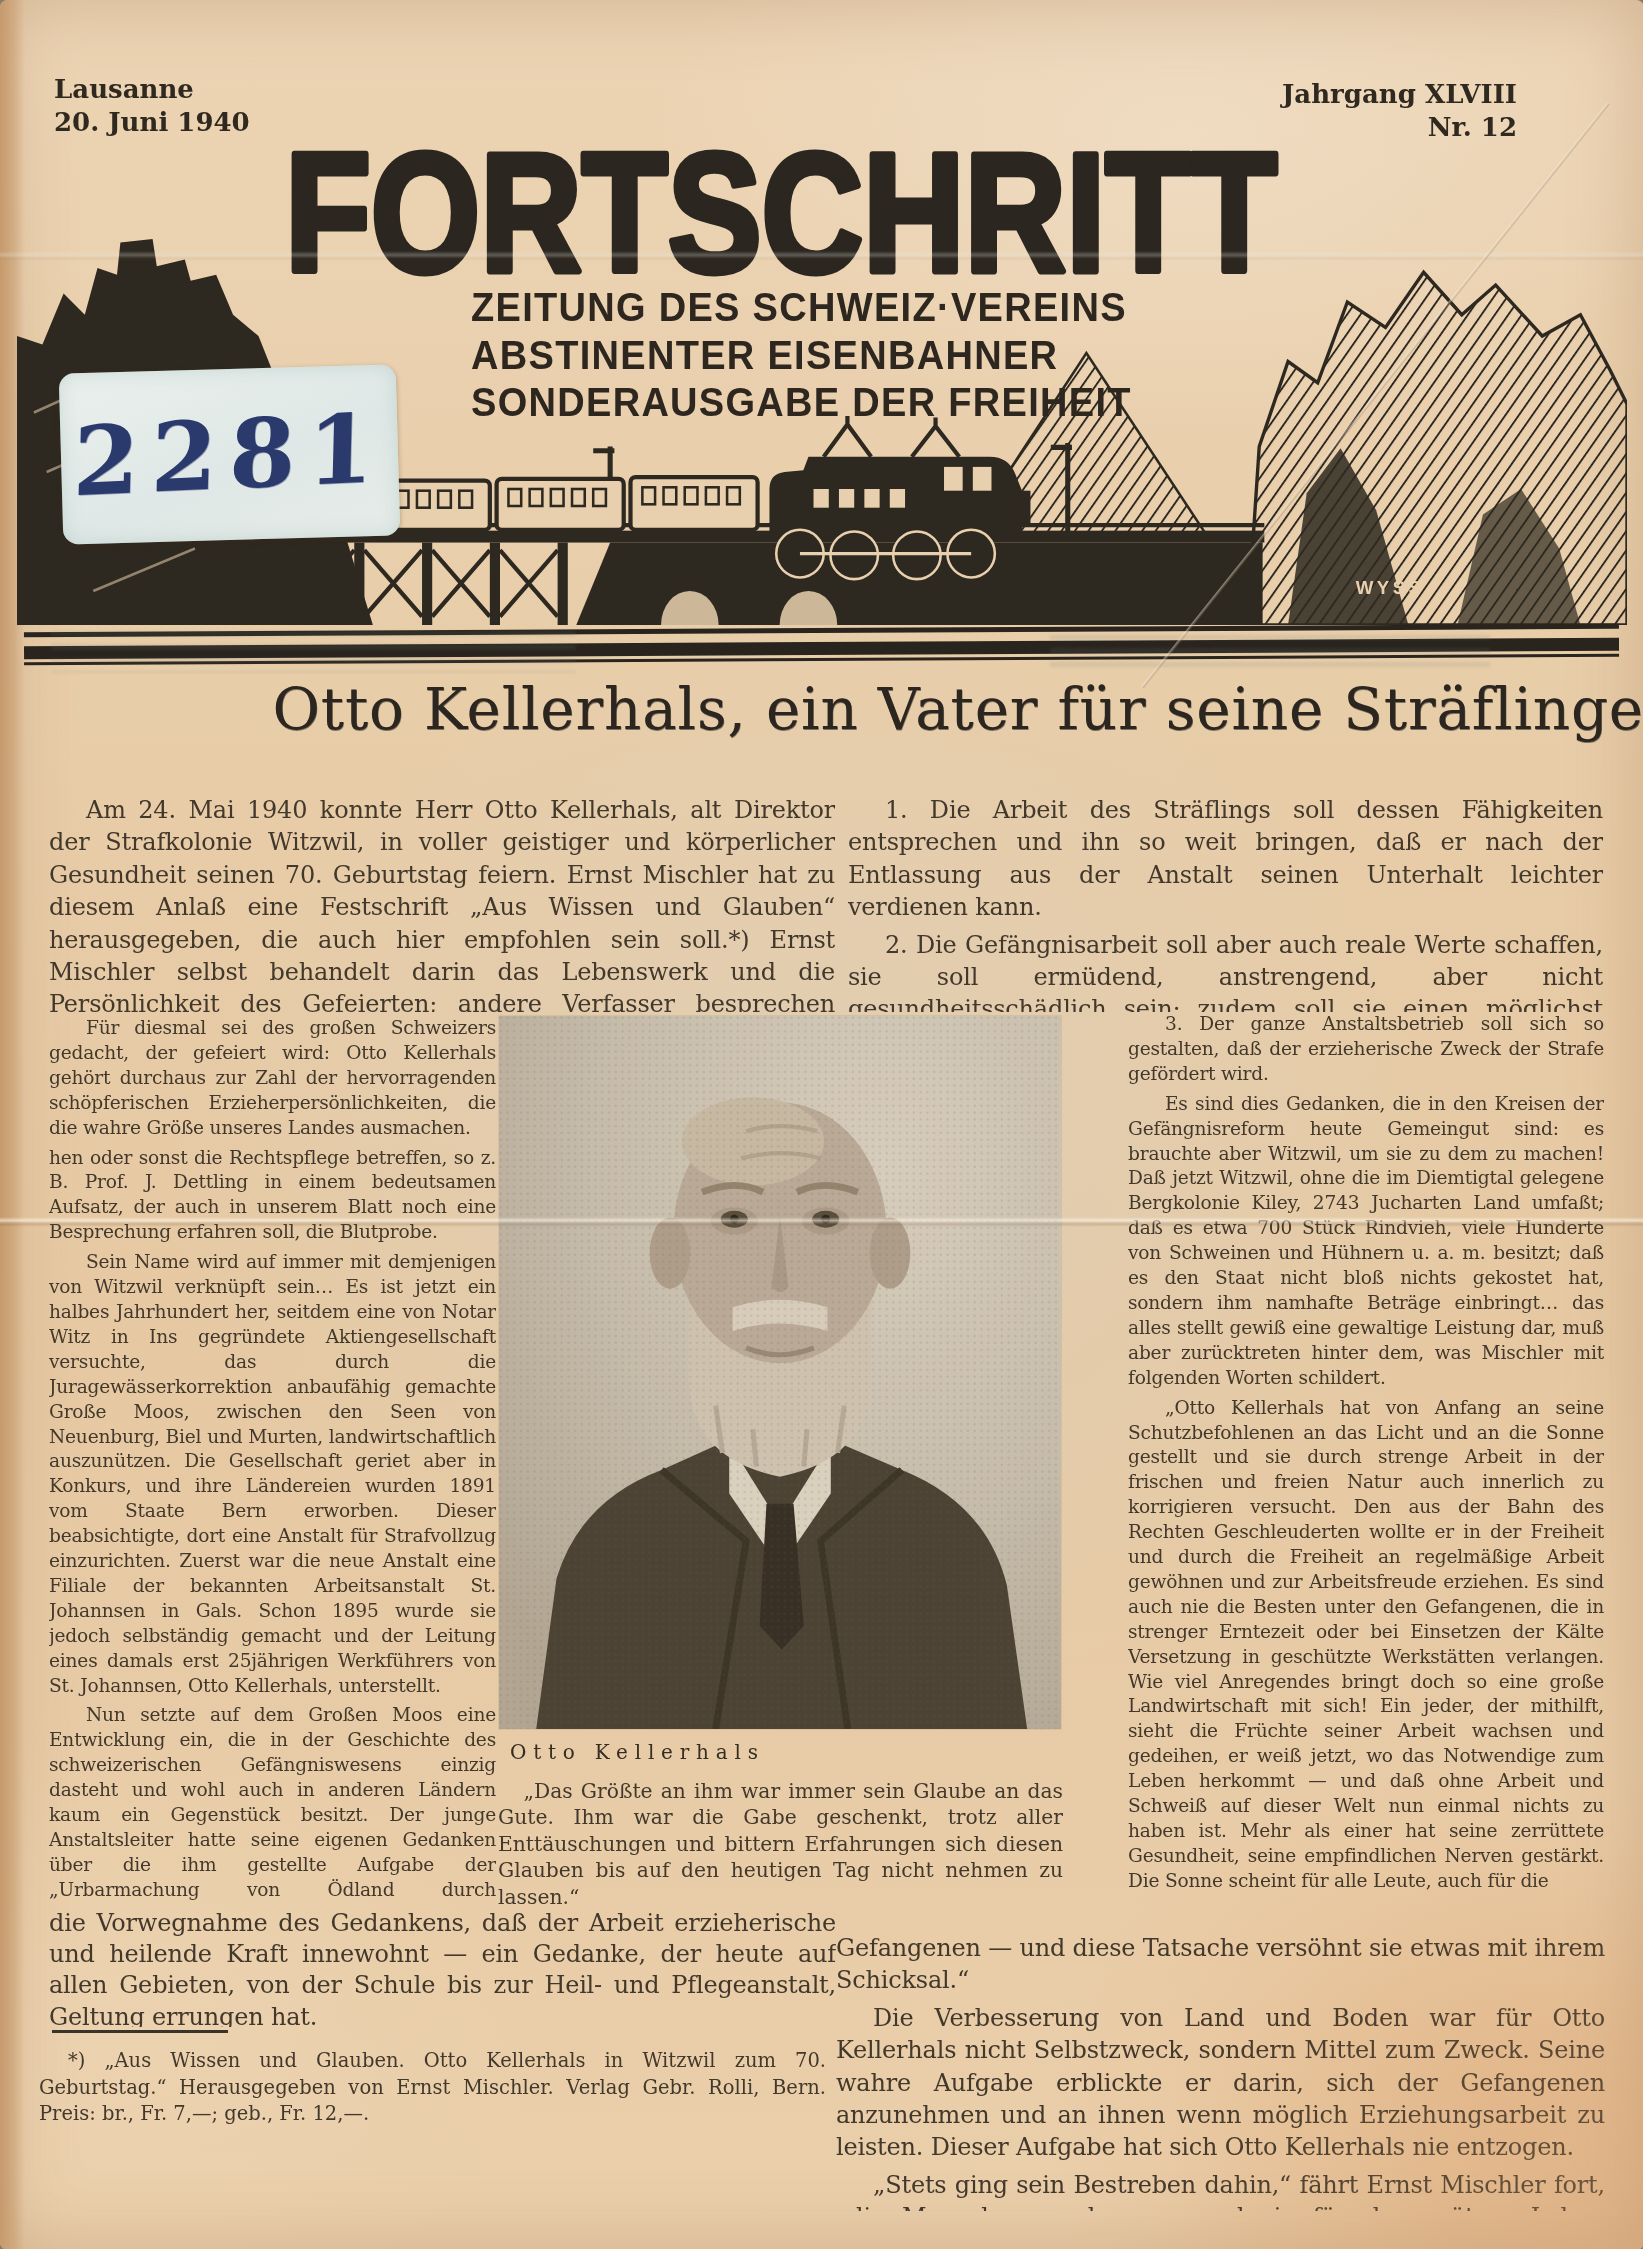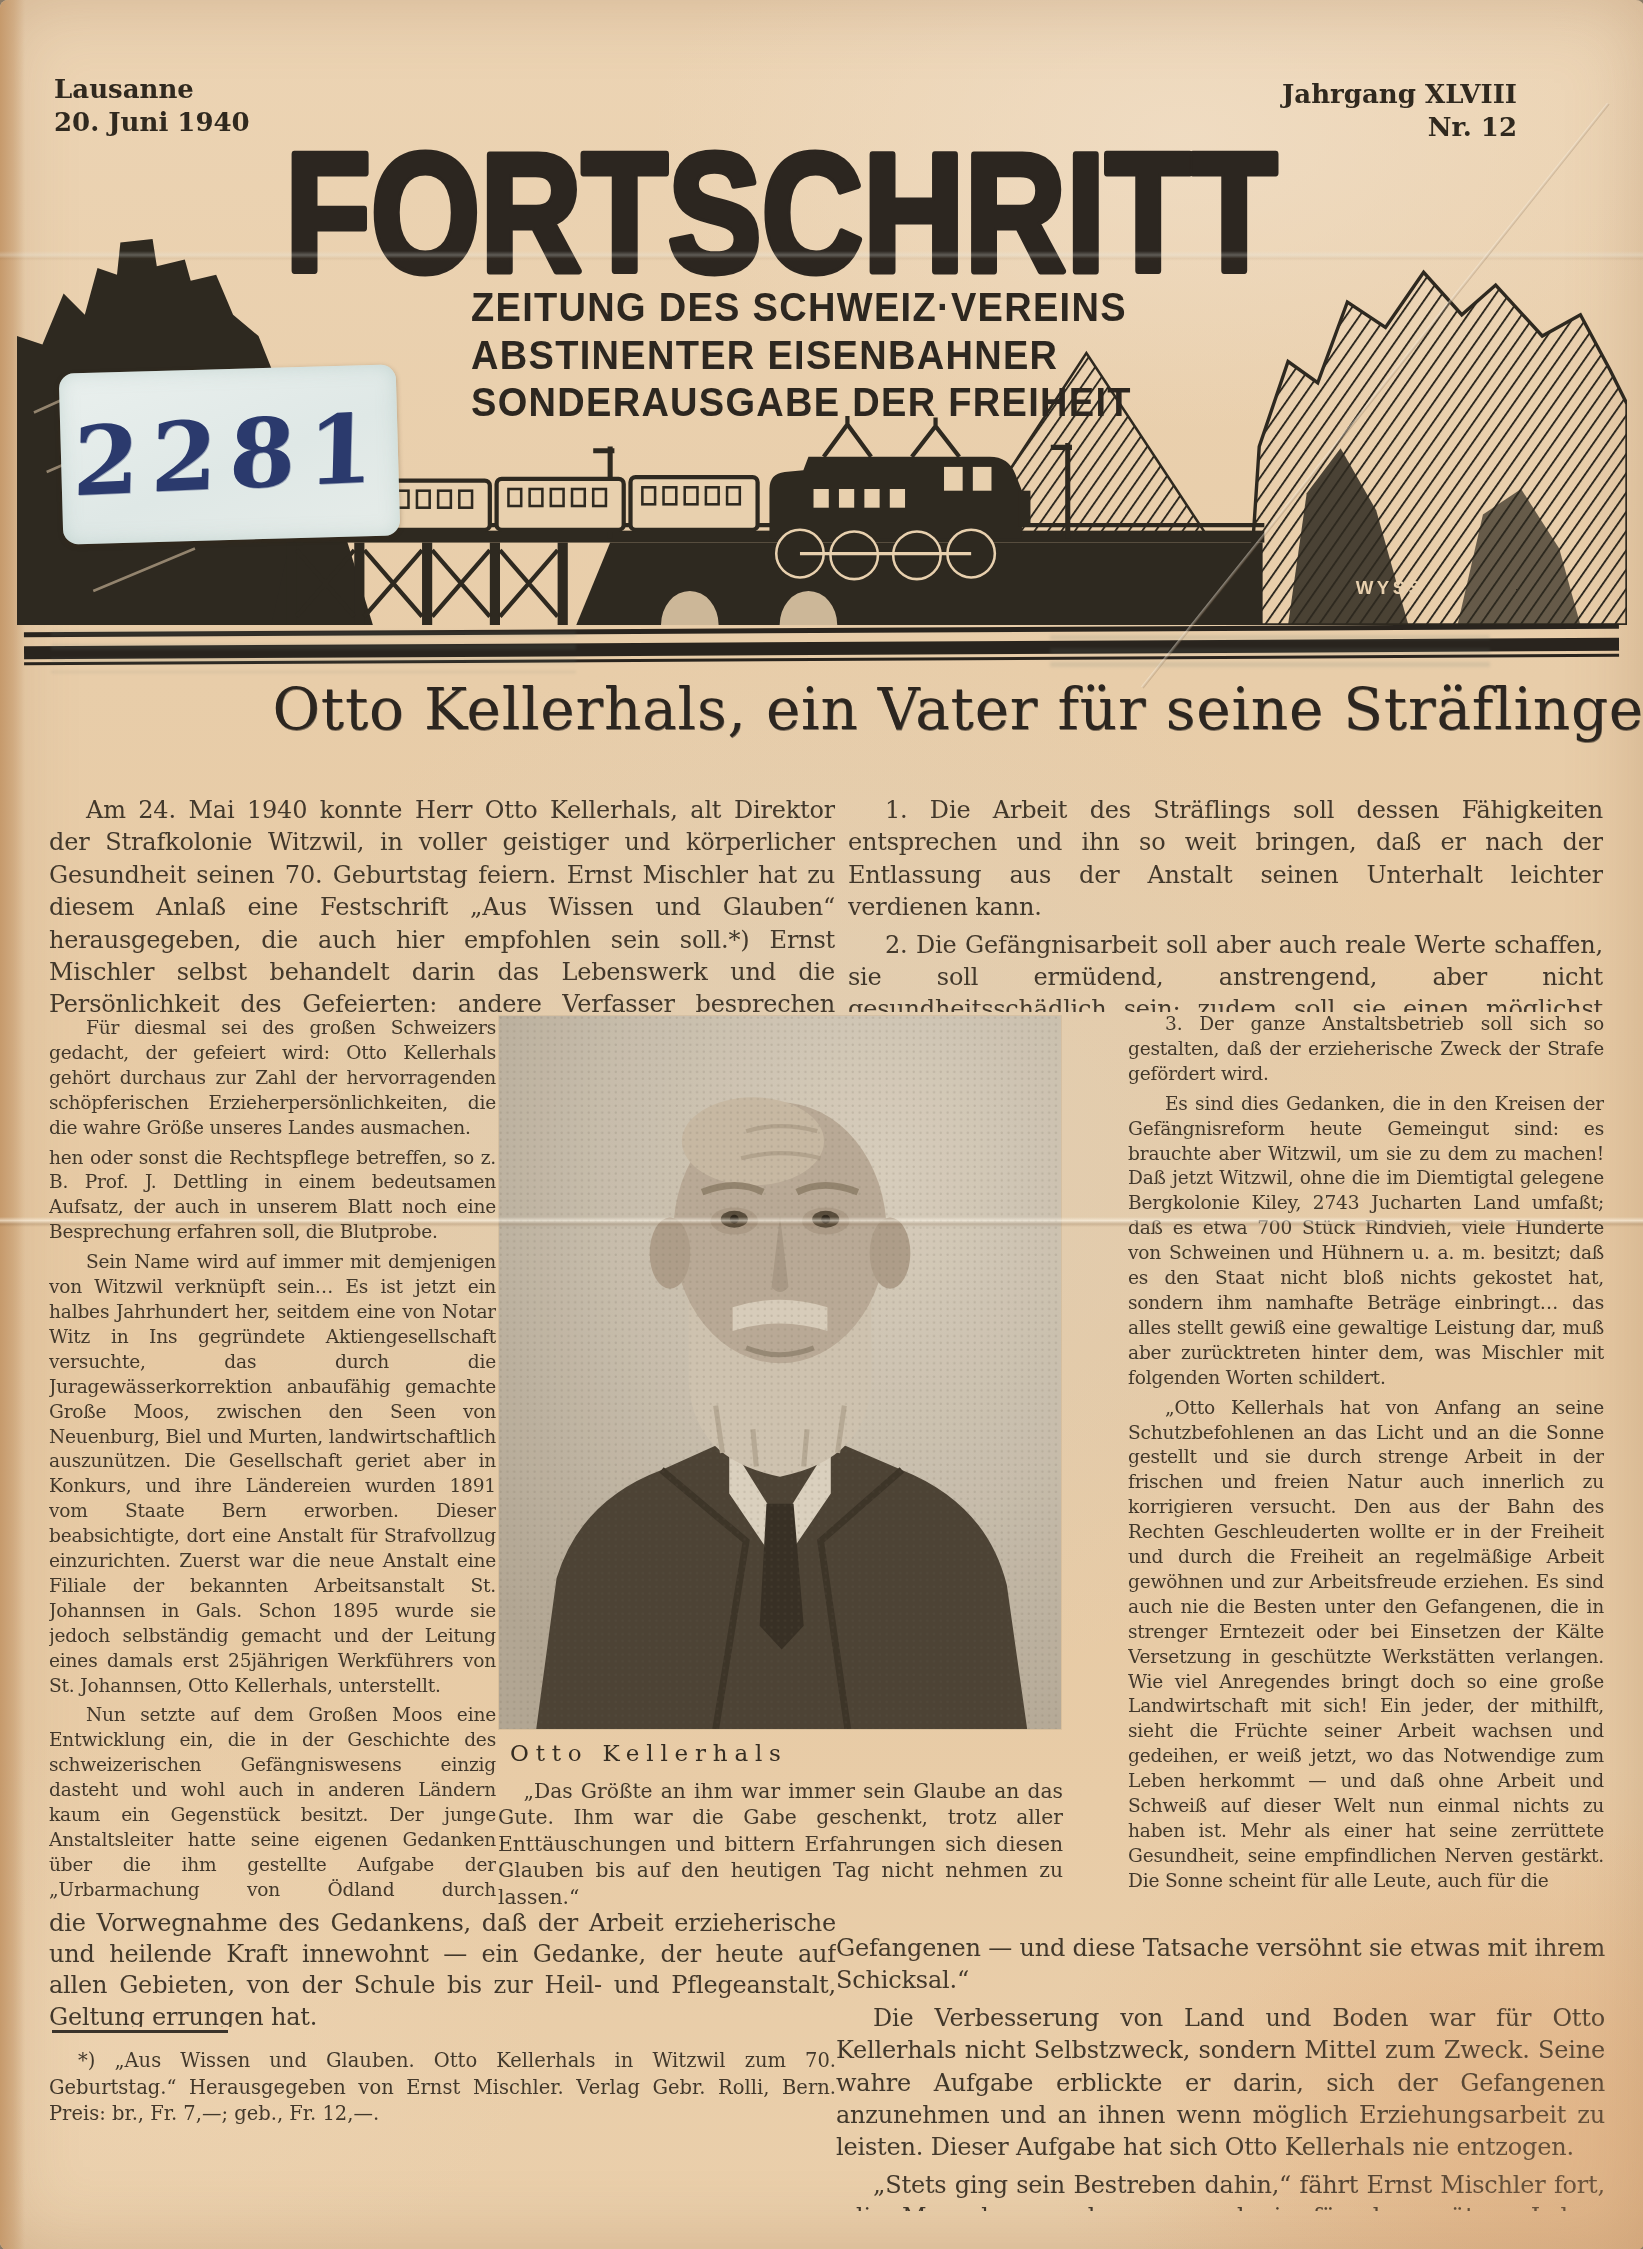--- a/index.html
+++ b/index.html
@@ -58,27 +58,27 @@
   .narrow{font-size:18.6px;line-height:1.34;}
   .col-left-top{left:49px;top:794px;width:786px;height:218px;overflow:hidden;}
   .col-right-top{left:848px;top:794px;width:755px;height:218px;overflow:hidden;}
   .col-left-narrow{left:49px;top:1016px;width:447px;height:887px;overflow:hidden;}
   .col-right-narrow{left:1128px;top:1012px;width:476px;height:912px;overflow:hidden;}
   .col-left-bottom{left:49px;top:1908px;width:787px;height:119px;overflow:hidden;line-height:1.3;}
   .col-right-bottom{left:836px;top:1932px;width:769px;height:279px;overflow:hidden;}
 
   .photo-box{position:absolute;left:499px;top:1016px;width:562px;height:713px;
     box-shadow:0 0 0 0.8px rgba(120,100,80,.15);}
-  .caption-name{position:absolute;left:510px;top:1740px;font-size:23px;color:#352d22;letter-spacing:6.8px;}
+  .caption-name{position:absolute;left:510px;top:1740px;font-size:20px;color:#352d22;letter-spacing:6.8px;}
   .caption-quote{position:absolute;left:498px;top:1778px;width:565px;font-size:20.3px;line-height:1.3;
     text-align:justify;color:#42382b;}
   .caption-quote .indent{text-indent:25.4px;}
 
   .fn-rule{position:absolute;left:52px;top:2030px;width:176px;height:2.5px;background:#3a332a;}
-  .footnote{position:absolute;left:49px;top:2048px;width:787px;font-size:19.5px;line-height:1.36;
+  .footnote{position:absolute;left:39px;top:2048px;width:787px;font-size:19.5px;line-height:1.36;
     color:#42382b;text-align:justify;}
   .footnote .para{text-indent:29px;}
 
   .corner-shade{position:absolute;right:0;bottom:0;width:508px;height:423px;pointer-events:none;
     background:radial-gradient(ellipse at 100% 100%, rgba(205,150,100,.35), rgba(205,150,100,0) 70%);}
 </style>
 </head>
 <body>
 
 <div class="page">

